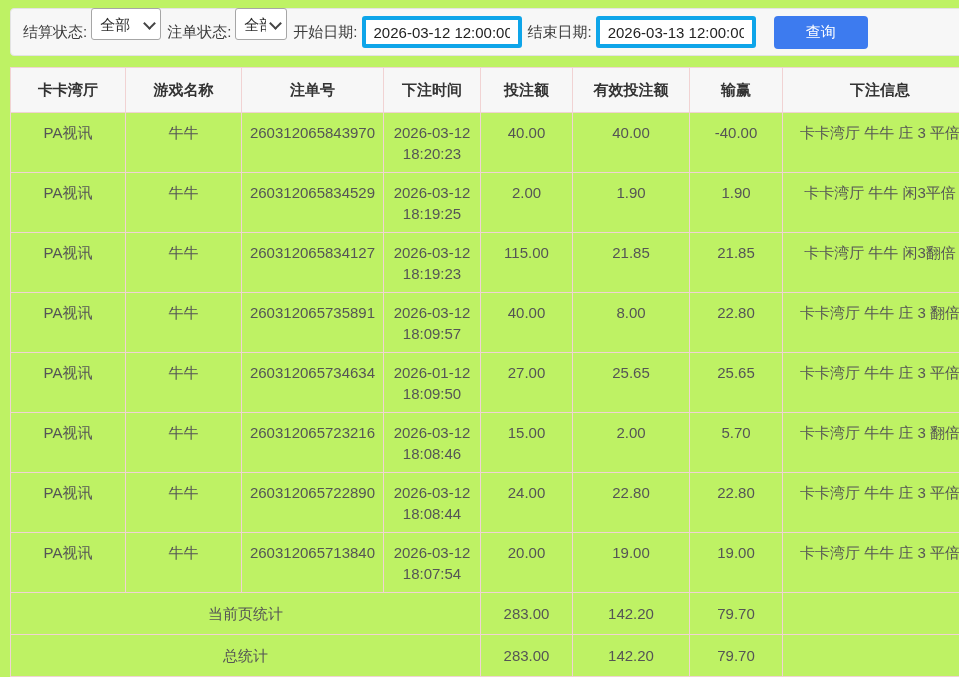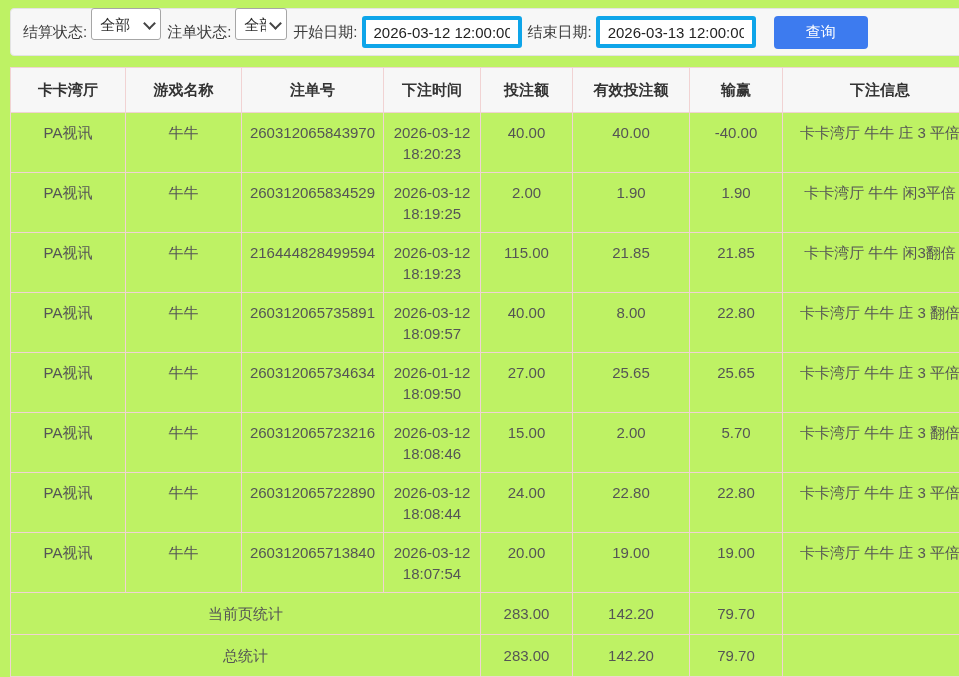--- a/index.html
+++ b/index.html
@@ -133,21 +133,21 @@
         <td class="c-num">260312065834529</td>
         <td>2026-03-12 18:19:25</td>
         <td>2.00</td>
         <td>1.90</td>
         <td>1.90</td>
         <td class="c-info">卡卡湾厅 牛牛 闲3平倍</td>
       </tr>
       <tr>
         <td>PA视讯</td>
         <td>牛牛</td>
-        <td class="c-num">216444828499594</td>
+        <td class="c-num">260312065834127</td>
         <td>2026-03-12 18:19:23</td>
         <td>115.00</td>
         <td>21.85</td>
         <td>21.85</td>
         <td class="c-info">卡卡湾厅 牛牛 闲3翻倍</td>
       </tr>
       <tr>
         <td>PA视讯</td>
         <td>牛牛</td>
         <td class="c-num">260312065735891</td>

